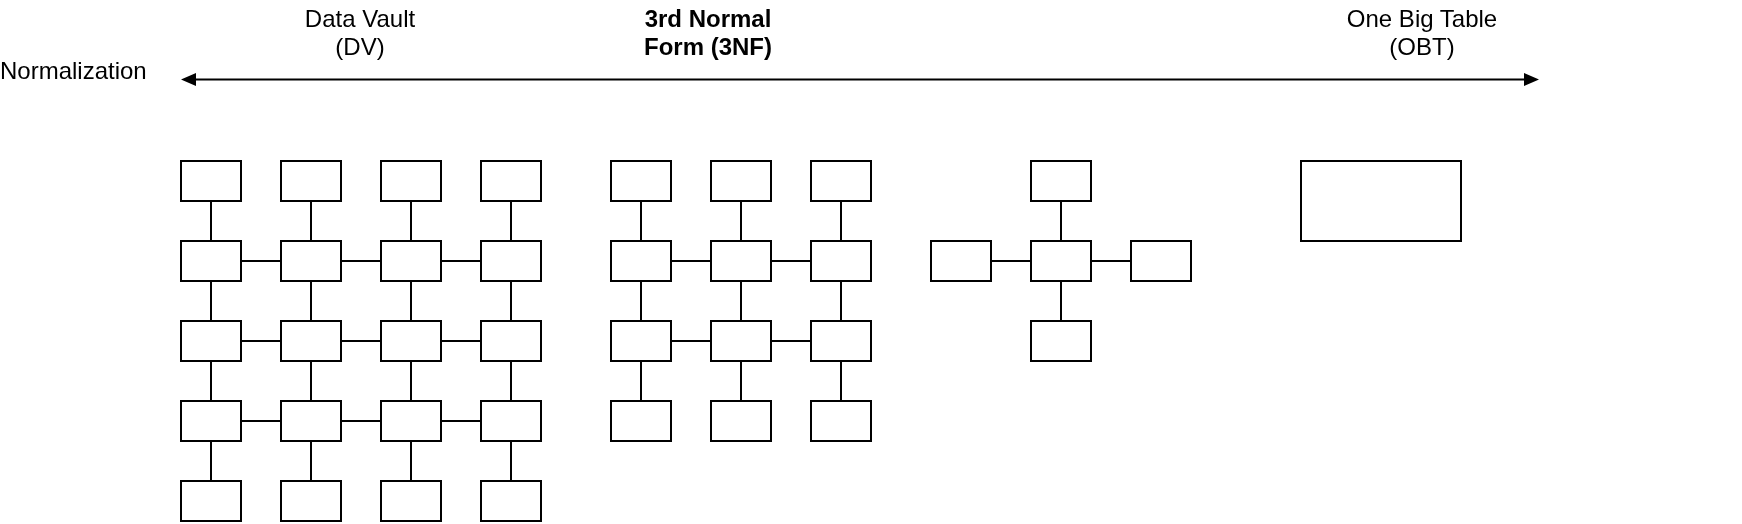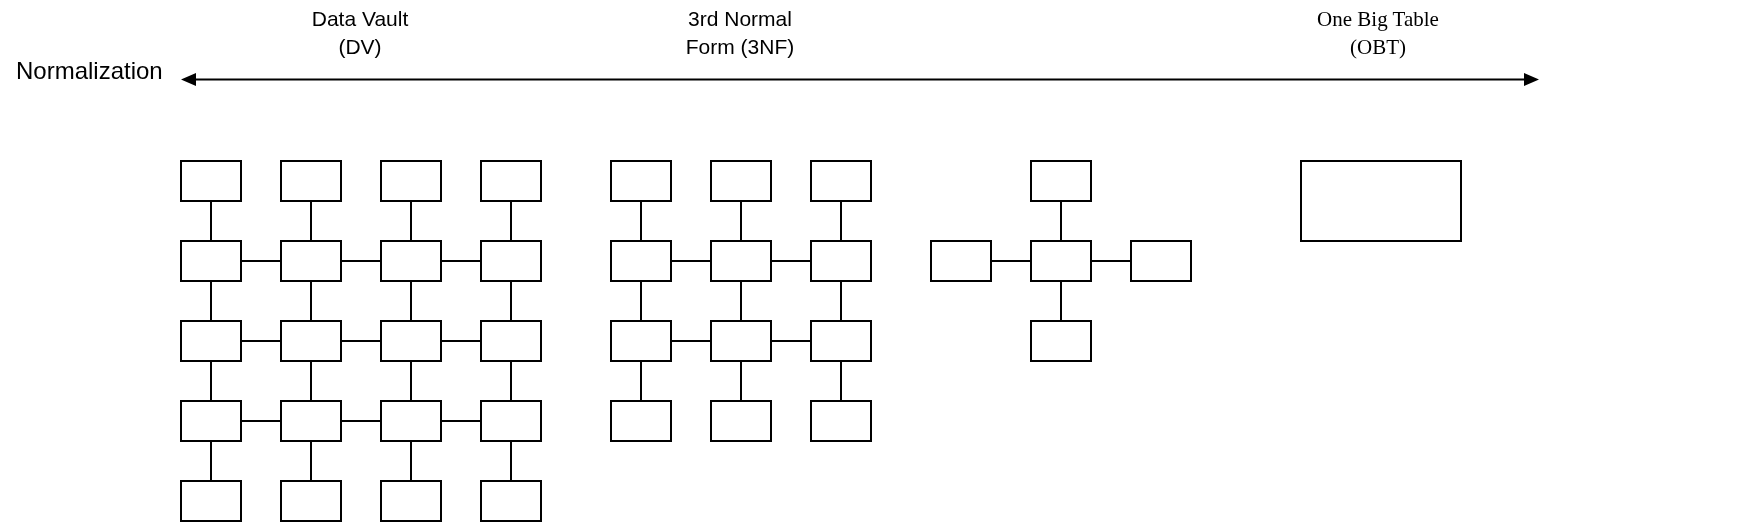--- a/index.html
+++ b/index.html
@@ -21,28 +21,28 @@
     left: 0;
     top: 0;
   }
   .side-label {
     position: absolute;
     top: 57px;
     font-size: 24px;
     line-height: 28px;
     white-space: nowrap;
   }
-  #label-left  { left: 16px; text-align: center; }
+  #label-left  { left: 0; text-align: center; }
   #label-right { left: 1565px; }
   .cat-label {
     position: absolute;
     top: 5px;
     transform: translateX(-50%);
     text-align: center;
-    font-size: 21px;
+    font-size: 24px;
     line-height: 28px;
     white-space: pre-line;
   }
 </style>
 </head>
 <body>
 
 <div class="canvas">
 
   <svg id="diagram-svg" width="1742" height="524" viewBox="0 0 1742 524">
@@ -130,20 +130,20 @@
       <rect x="1031" y="321" width="60" height="40" fill="#ffffff" stroke="#000000" stroke-width="2"></rect>
       <rect x="1301" y="161" width="160" height="80" fill="#ffffff" stroke="#000000" stroke-width="2"></rect>
     </svg>
 
   <div class="side-label" id="label-left">Normalization</div>
 
 
   <div class="cat-label" style="left: 360px;">Data Vault
 (DV)</div>
 
-  <div class="cat-label" style="left: 740px;">3rd Normal
+  <div class="cat-label" style="left: 708px; font-weight: bold;">3rd Normal
 Form (3NF)</div>
 
 
-  <div class="cat-label" style="left: 1378px; font-family: Liberation Serif, serif;">One Big Table
+  <div class="cat-label" style="left: 1422px;">One Big Table
 (OBT)</div>
 
 </div>
 
 </body></html>

